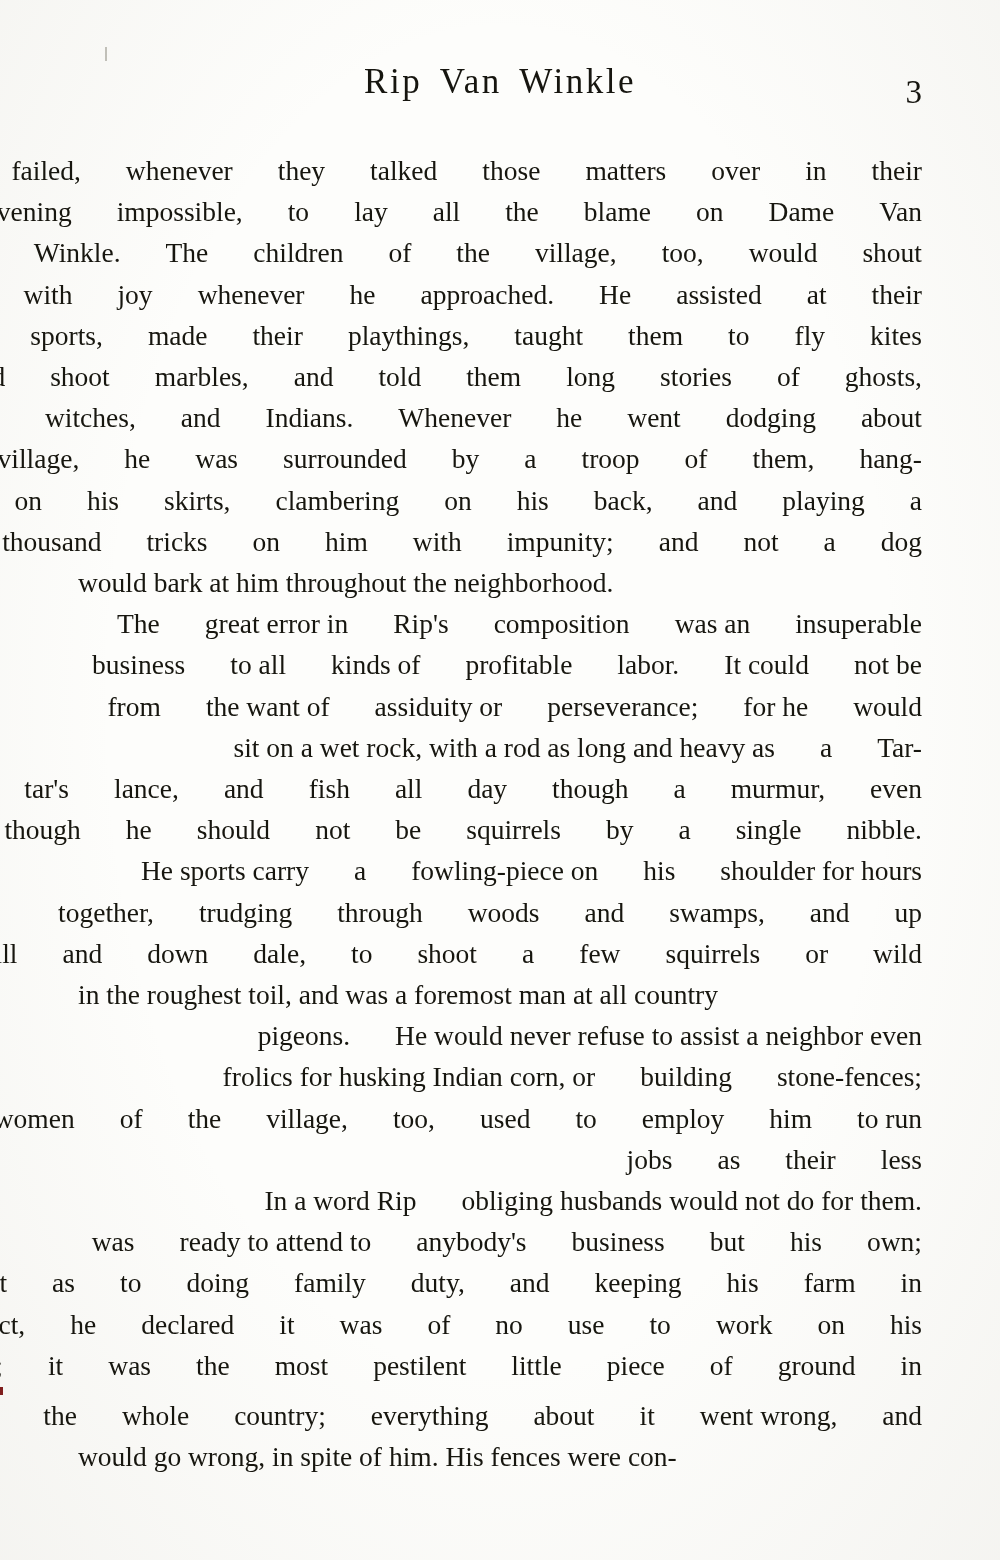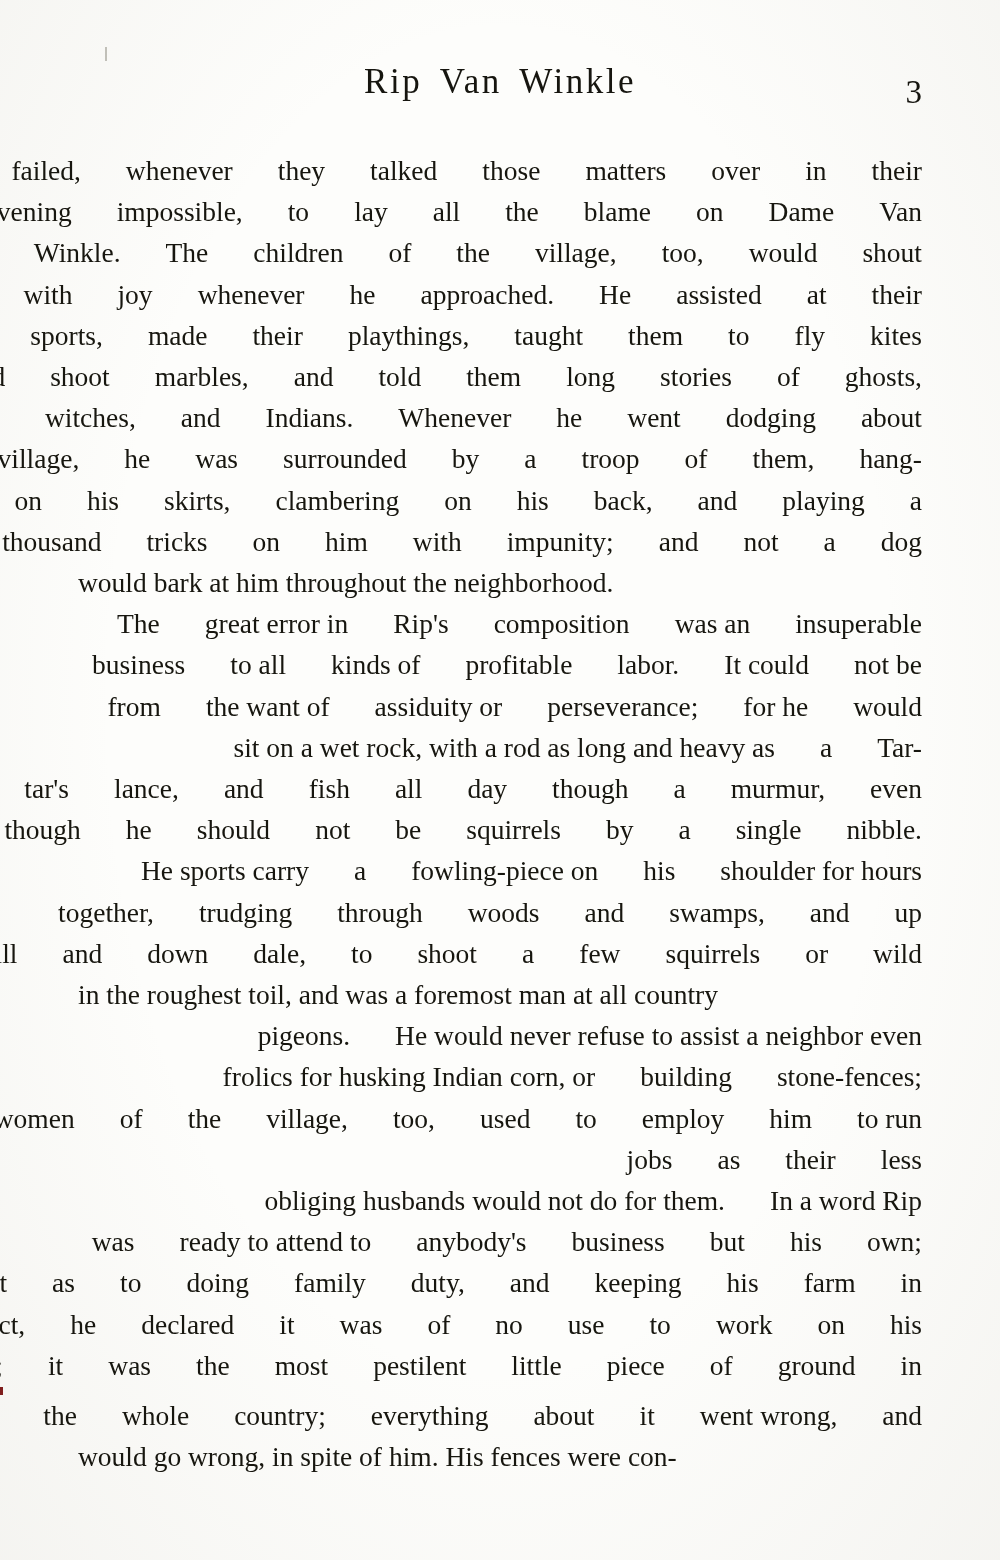--- a/index.html
+++ b/index.html
@@ -340,22 +340,22 @@
           <span>him</span>
           <span>to run</span>
         </span>
         <span class="line just">
           <span>jobs</span>
           <span>as</span>
           <span>their</span>
           <span>less</span>
         </span>
         <span class="line just">
+          <span>In a word Rip</span>
           <span>obliging husbands would not do for them.</span>
-          <span>In a word Rip</span>
         </span>
         <span class="line just">
           <span>was</span>
           <span>ready to attend to</span>
           <span>anybody's</span>
           <span>business</span>
           <span>but</span>
           <span>his</span>
           <span>own;</span>
         </span>

